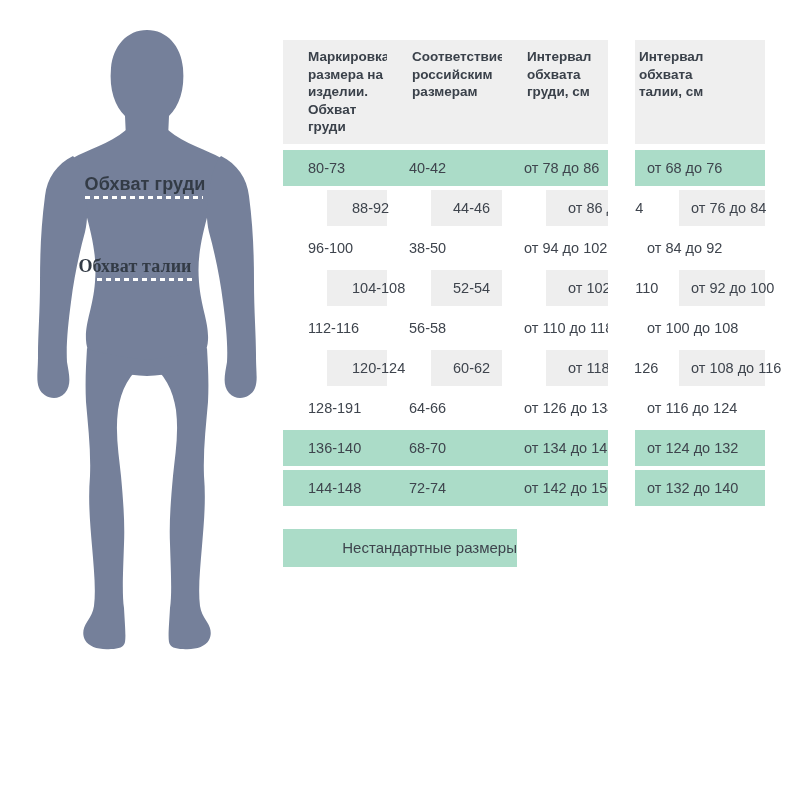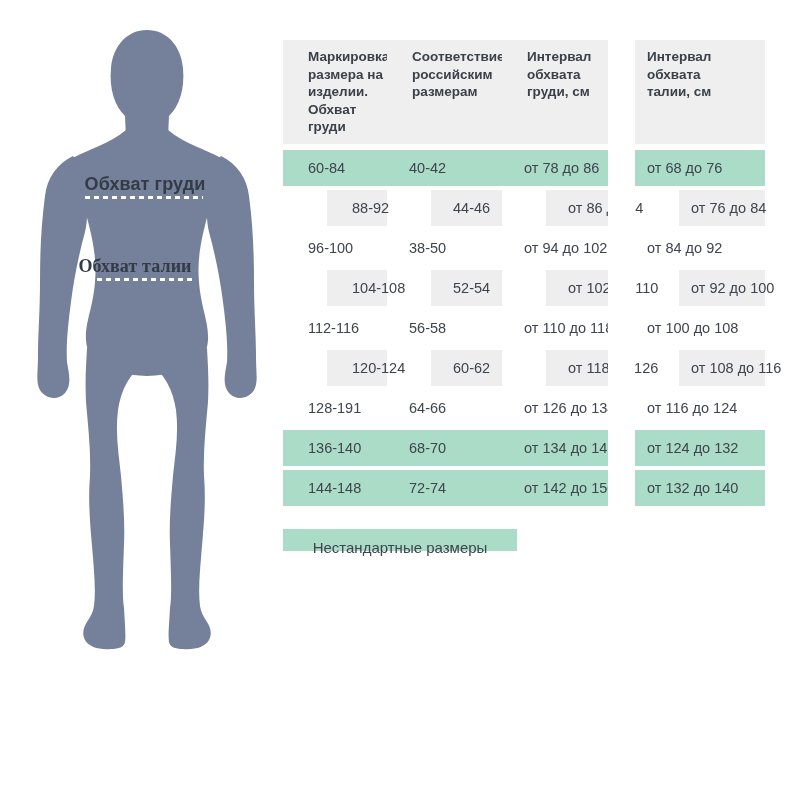--- a/index.html
+++ b/index.html
@@ -26,37 +26,37 @@
   .size-table{position:absolute;left:283px;top:40px;width:482px;}
   .trow{
     display:grid;grid-template-columns:104px 115px 106px 27px 130px;
     height:36px;margin-bottom:4px;border-radius:15px;
   }
   .thead{height:104px;margin-bottom:6px;}
   .hcell{
     background:#efefef;padding:8px 4px 0 25px;
     font-size:13.5px;line-height:17.5px;font-weight:700;color:#3a414a;
   }
-  .hcell.c4{padding-left:12px;}
+  .hcell.c4{padding-left:4px;}
   .hcell.c4 span{display:inline-block;max-width:84px;}
   .cell{
     font-size:14.5px;line-height:36px;padding-left:22px;color:#3e444d;
     white-space:nowrap;
   }
   .cell.c1{padding-left:25px;}
   .cell.c4{padding-left:12px;}
   .gut{background:#ffffff;}
   .row-green .cell{background:#abdcc8;}
   .row-gray .cell{background:#eeeeee;margin-left:44px;}
   .row-white .cell{background:#ffffff;}
   
   .nonstandard{
-    display:block;margin-top:23px;width:234px;height:22px;border:0;
+    display:block;margin-top:23px;width:234px;height:38px;border:0;
     background:#abdcc8;color:#3e444d;font-family:"Liberation Sans",sans-serif;
-    font-size:15px;text-align:center;line-height:38px;padding:0;cursor:pointer;
+    font-size:15px;text-align:right;line-height:38px;padding:0;cursor:pointer;
   }
 </style>
 </head>
 <body>
 
 <div class="stage">
 
   <div class="figure">
     <svg width="230" height="622" viewBox="0 0 230 622">
       <g fill="#75809a">
@@ -84,21 +84,21 @@
 
     <div class="trow thead">
       <div class="hcell c1">Маркировка размера на изделии. Обхват груди</div>
       <div class="hcell c2">Соответствие российским размерам</div>
       <div class="hcell c3">Интервал обхвата груди, см</div>
       <div class="gut"></div>
       <div class="hcell c4"><span>Интервал обхвата талии, см</span></div>
     </div>
 
     <div class="trow row-green">
-      <div class="cell c1">60-84</div>
+      <div class="cell c1">80-73</div>
       <div class="cell c2">40-42</div>
       <div class="cell c3">от 78 до 86</div>
       <div class="gut"></div>
       <div class="cell c4">от 68 до 76</div>
     </div>
 
     <div class="trow row-gray">
       <div class="cell c1">88-92</div>
       <div class="cell c2">44-46</div>
       <div class="cell c3">от 86 до 94</div>

